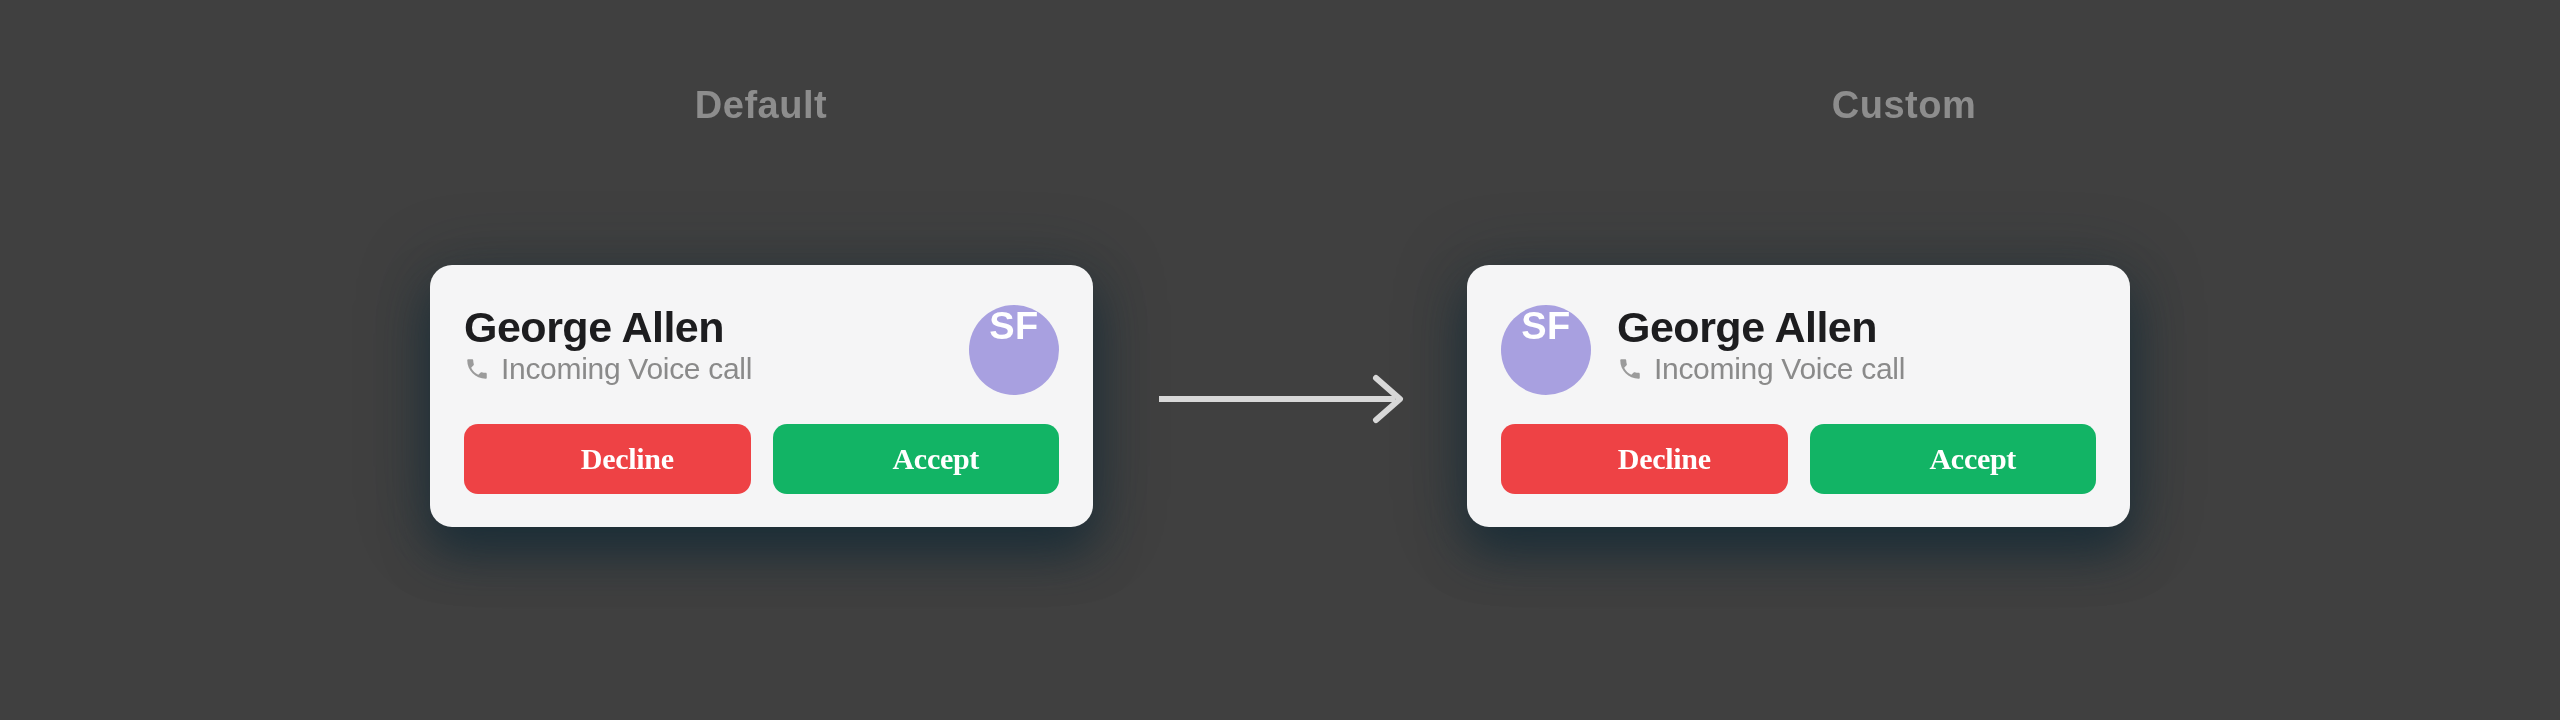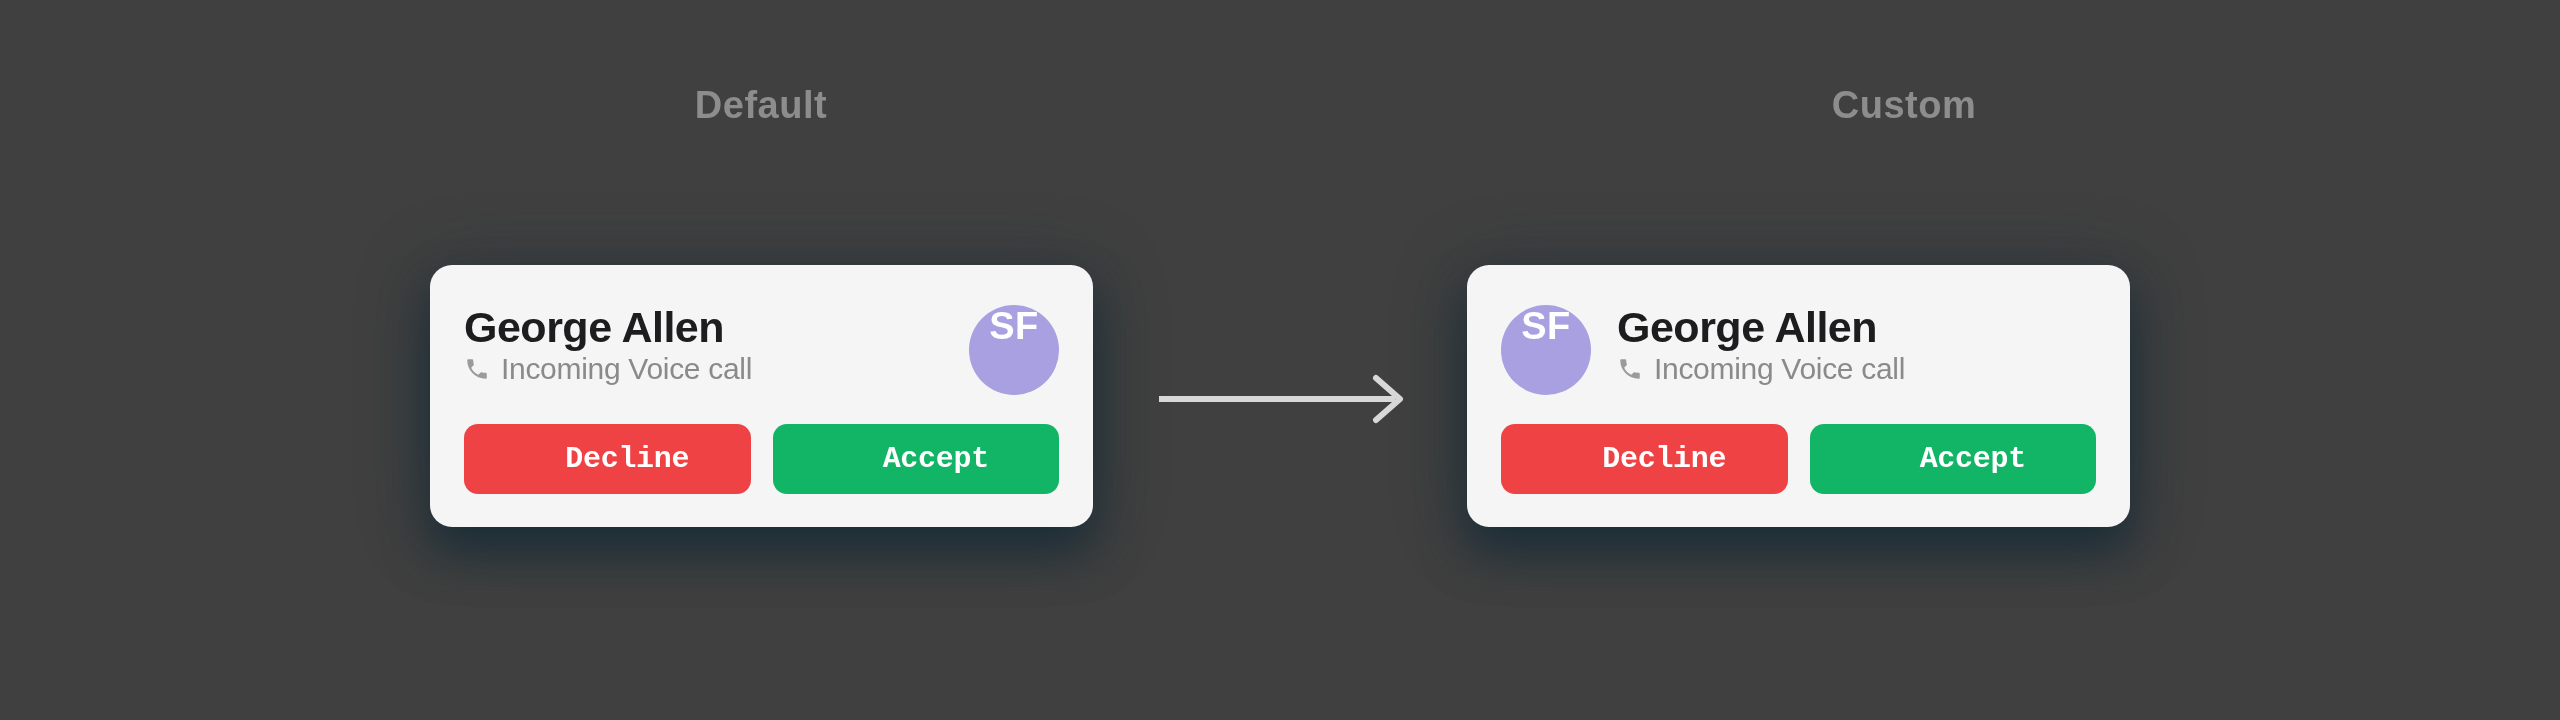--- a/index.html
+++ b/index.html
@@ -87,21 +87,21 @@
 
   .button-row {
     display: flex;
     gap: 22px;
   }
   .call-btn {
     flex: 1 1 0;
     height: 70px;
     border: none;
     border-radius: 14px;
-    font-family: Liberation Mono, monospace;
+    font-family: Liberation Serif, serif;
     font-size: 30px;
     font-weight: 700;
     color: #ffffff;
     cursor: pointer;
     letter-spacing: -0.3px;
     padding-left: 46px;
   }
   .call-btn.decline { background: #ee4245; }
   .call-btn.accept  { background: #12b465; }
 

